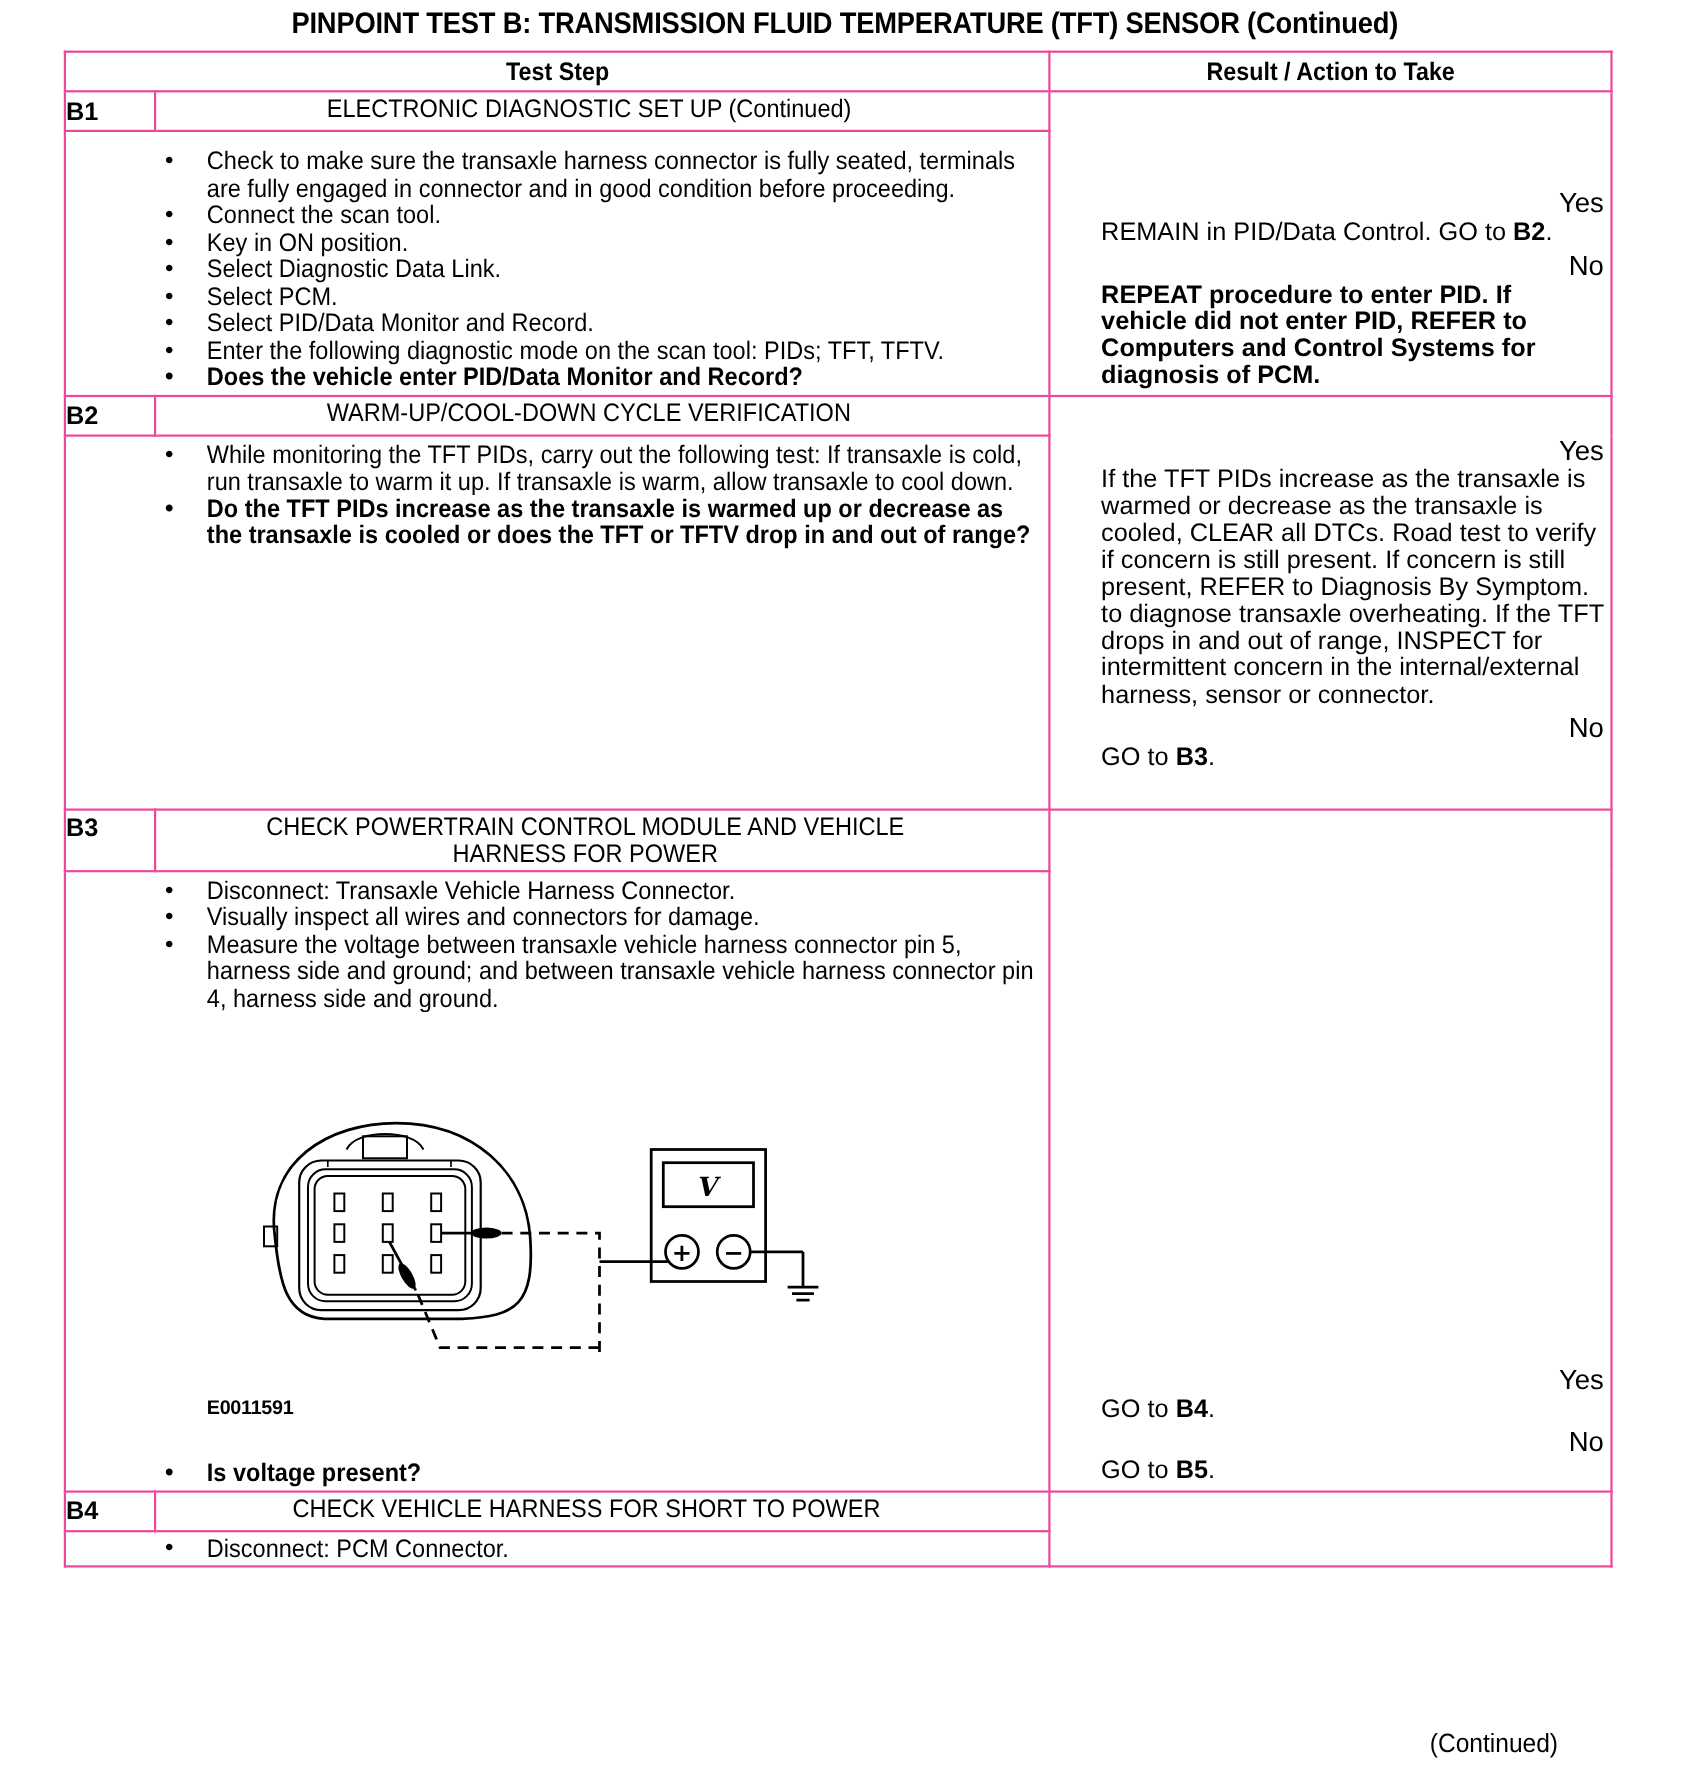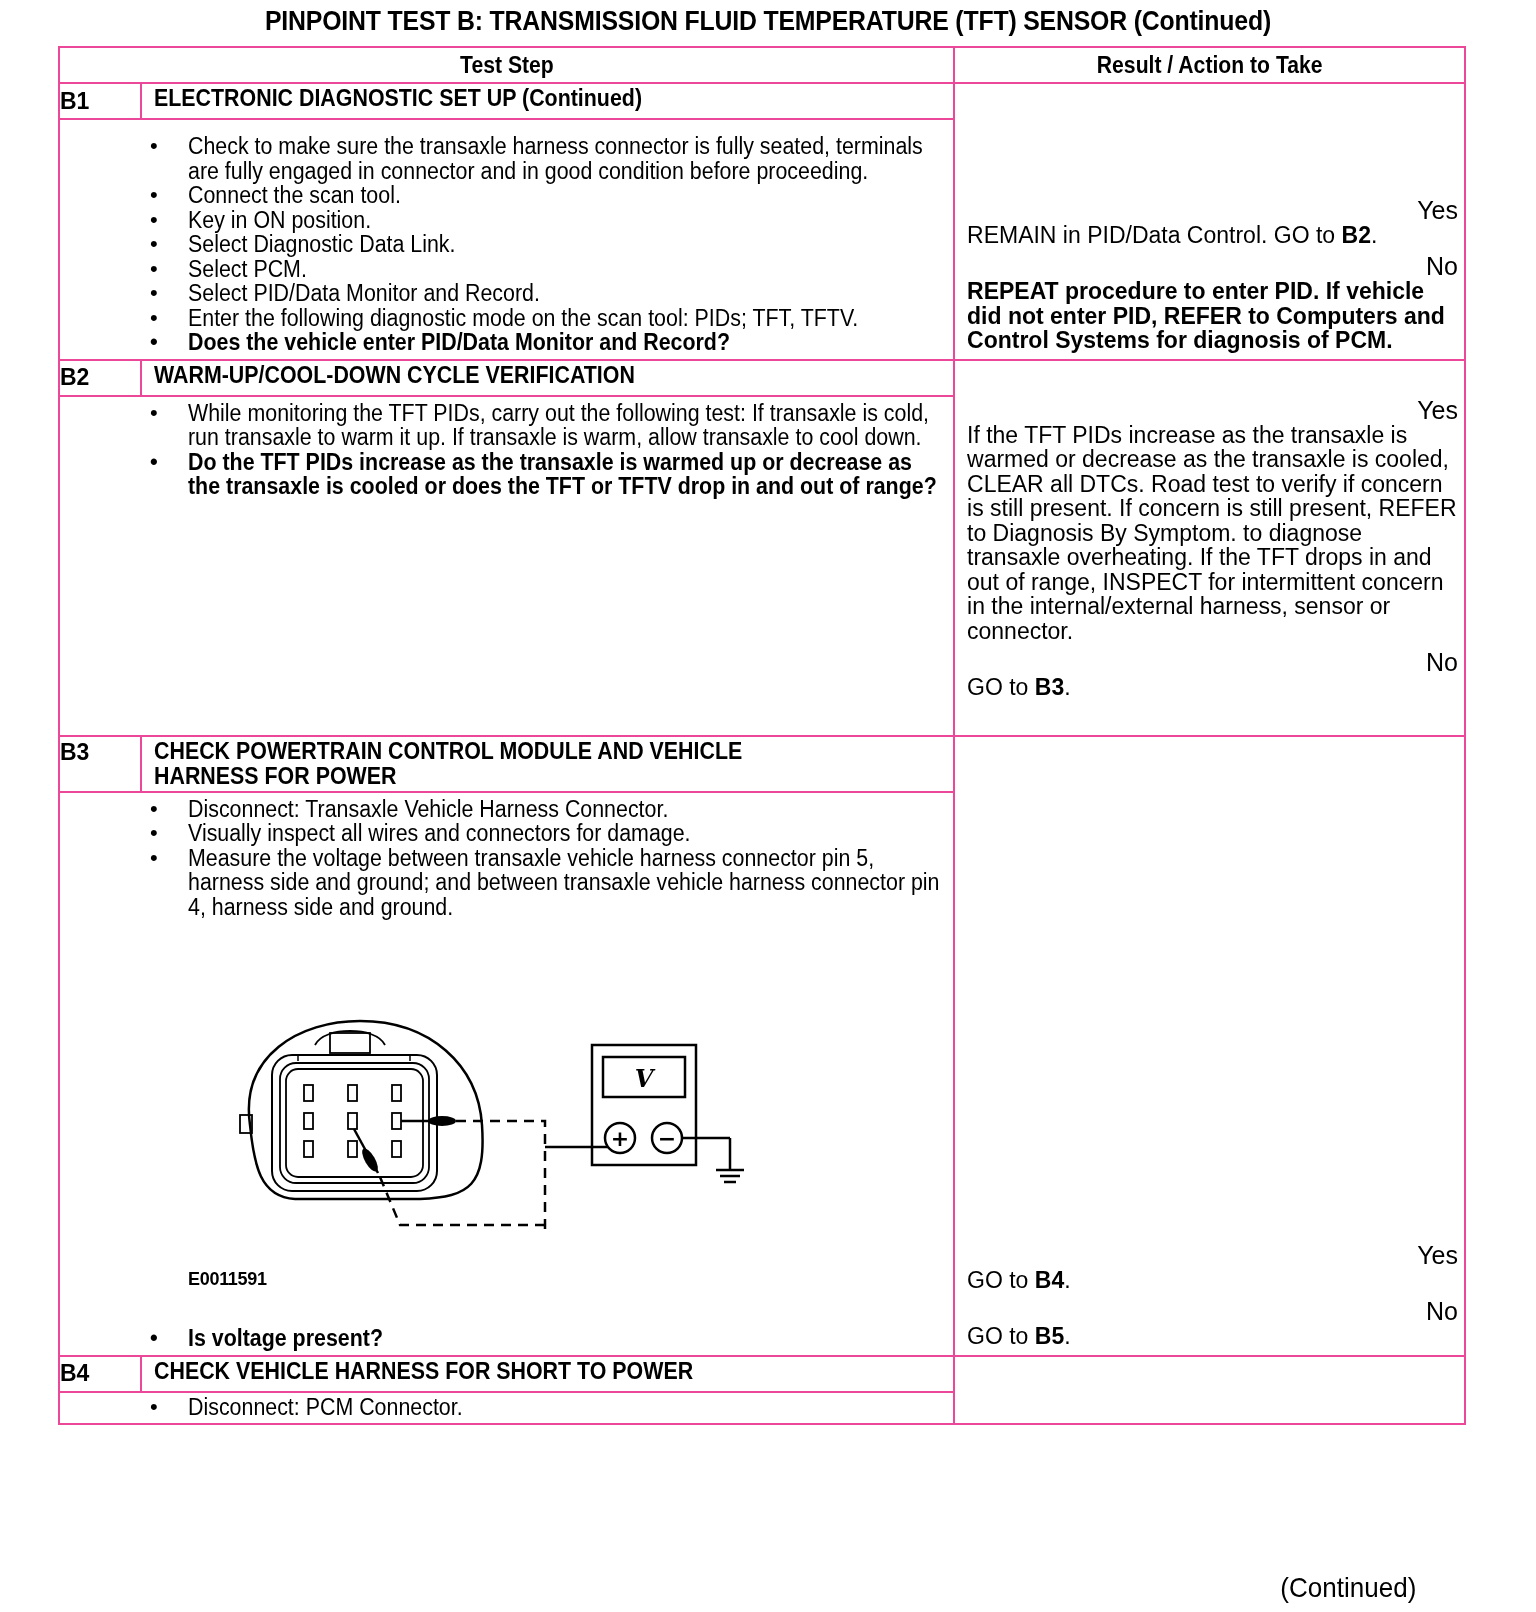--- a/index.html
+++ b/index.html
@@ -25,41 +25,42 @@
   th.hdr {
     font-weight: bold; font-size: 23px; height: 34px; text-align: center;
     vertical-align: middle !important;
   }
   .hdr span { display: inline-block; transform: scaleX(0.92); }
   td.sid {
     font-weight: bold; font-size: 23px; text-align: left; vertical-align: middle !important;
     height: 34px;
   }
   td.stitle {
-    font-weight: bold; font-size: 23px; padding: 2px 0 2px 12px !important;
+    font-weight: normal; font-size: 23px; padding: 2px 0 2px 12px !important;
     line-height: 25px;
+    text-align: center;
   }
   td.stitle span { display: inline-block; transform: scaleX(0.93); transform-origin: 0 0; white-space: pre-line; }
   td.sbody { border-top: 2px solid #000; }
   ul.steps {
     list-style: none; margin: 0; padding: 0 0 0 128px; font-size: 23px; line-height: 24.5px;
   }
   ul.steps li { position: relative; }
   ul.steps li::before {
     content: "\2022"; position: absolute; left: -38px; top: 0; font-size: 22px;
   }
   ul.steps li span { display: inline-block; transform: scaleX(0.93); transform-origin: 0 0; width: 107%; }
   ul.steps li.q { font-weight: bold; }
   td.res { padding: 0 6px 0 12px !important; font-size: 23px; line-height: 24.5px; }
   .res-yn { font-weight: normal; font-size: 25px; line-height: 26px; margin-top: 6px; text-align: right; }
-  .res-txt { margin-bottom: 4px; }
+  .res-txt { margin-bottom: 4px; margin-left: 34px; }
   .res-txt b { font-weight: bold; }
   .fig-id { font-weight: bold; font-size: 18px; margin: 0 0 0 128px; letter-spacing: -0.3px; }
   .continued {
-    position: absolute; right: 120px; top: 1572px; font-size: 28px;
+    position: absolute; right: 120px; top: 1572px; font-size: 24px;
   }
   .continued span { display: inline-block; transform: scaleX(0.93); transform-origin: 100% 0; }
 </style>
 </head>
 <body>
 
 <div class="title">PINPOINT TEST B: TRANSMISSION FLUID TEMPERATURE (TFT) SENSOR (Continued)</div>
 
 <table class="pt">
   <colgroup>

